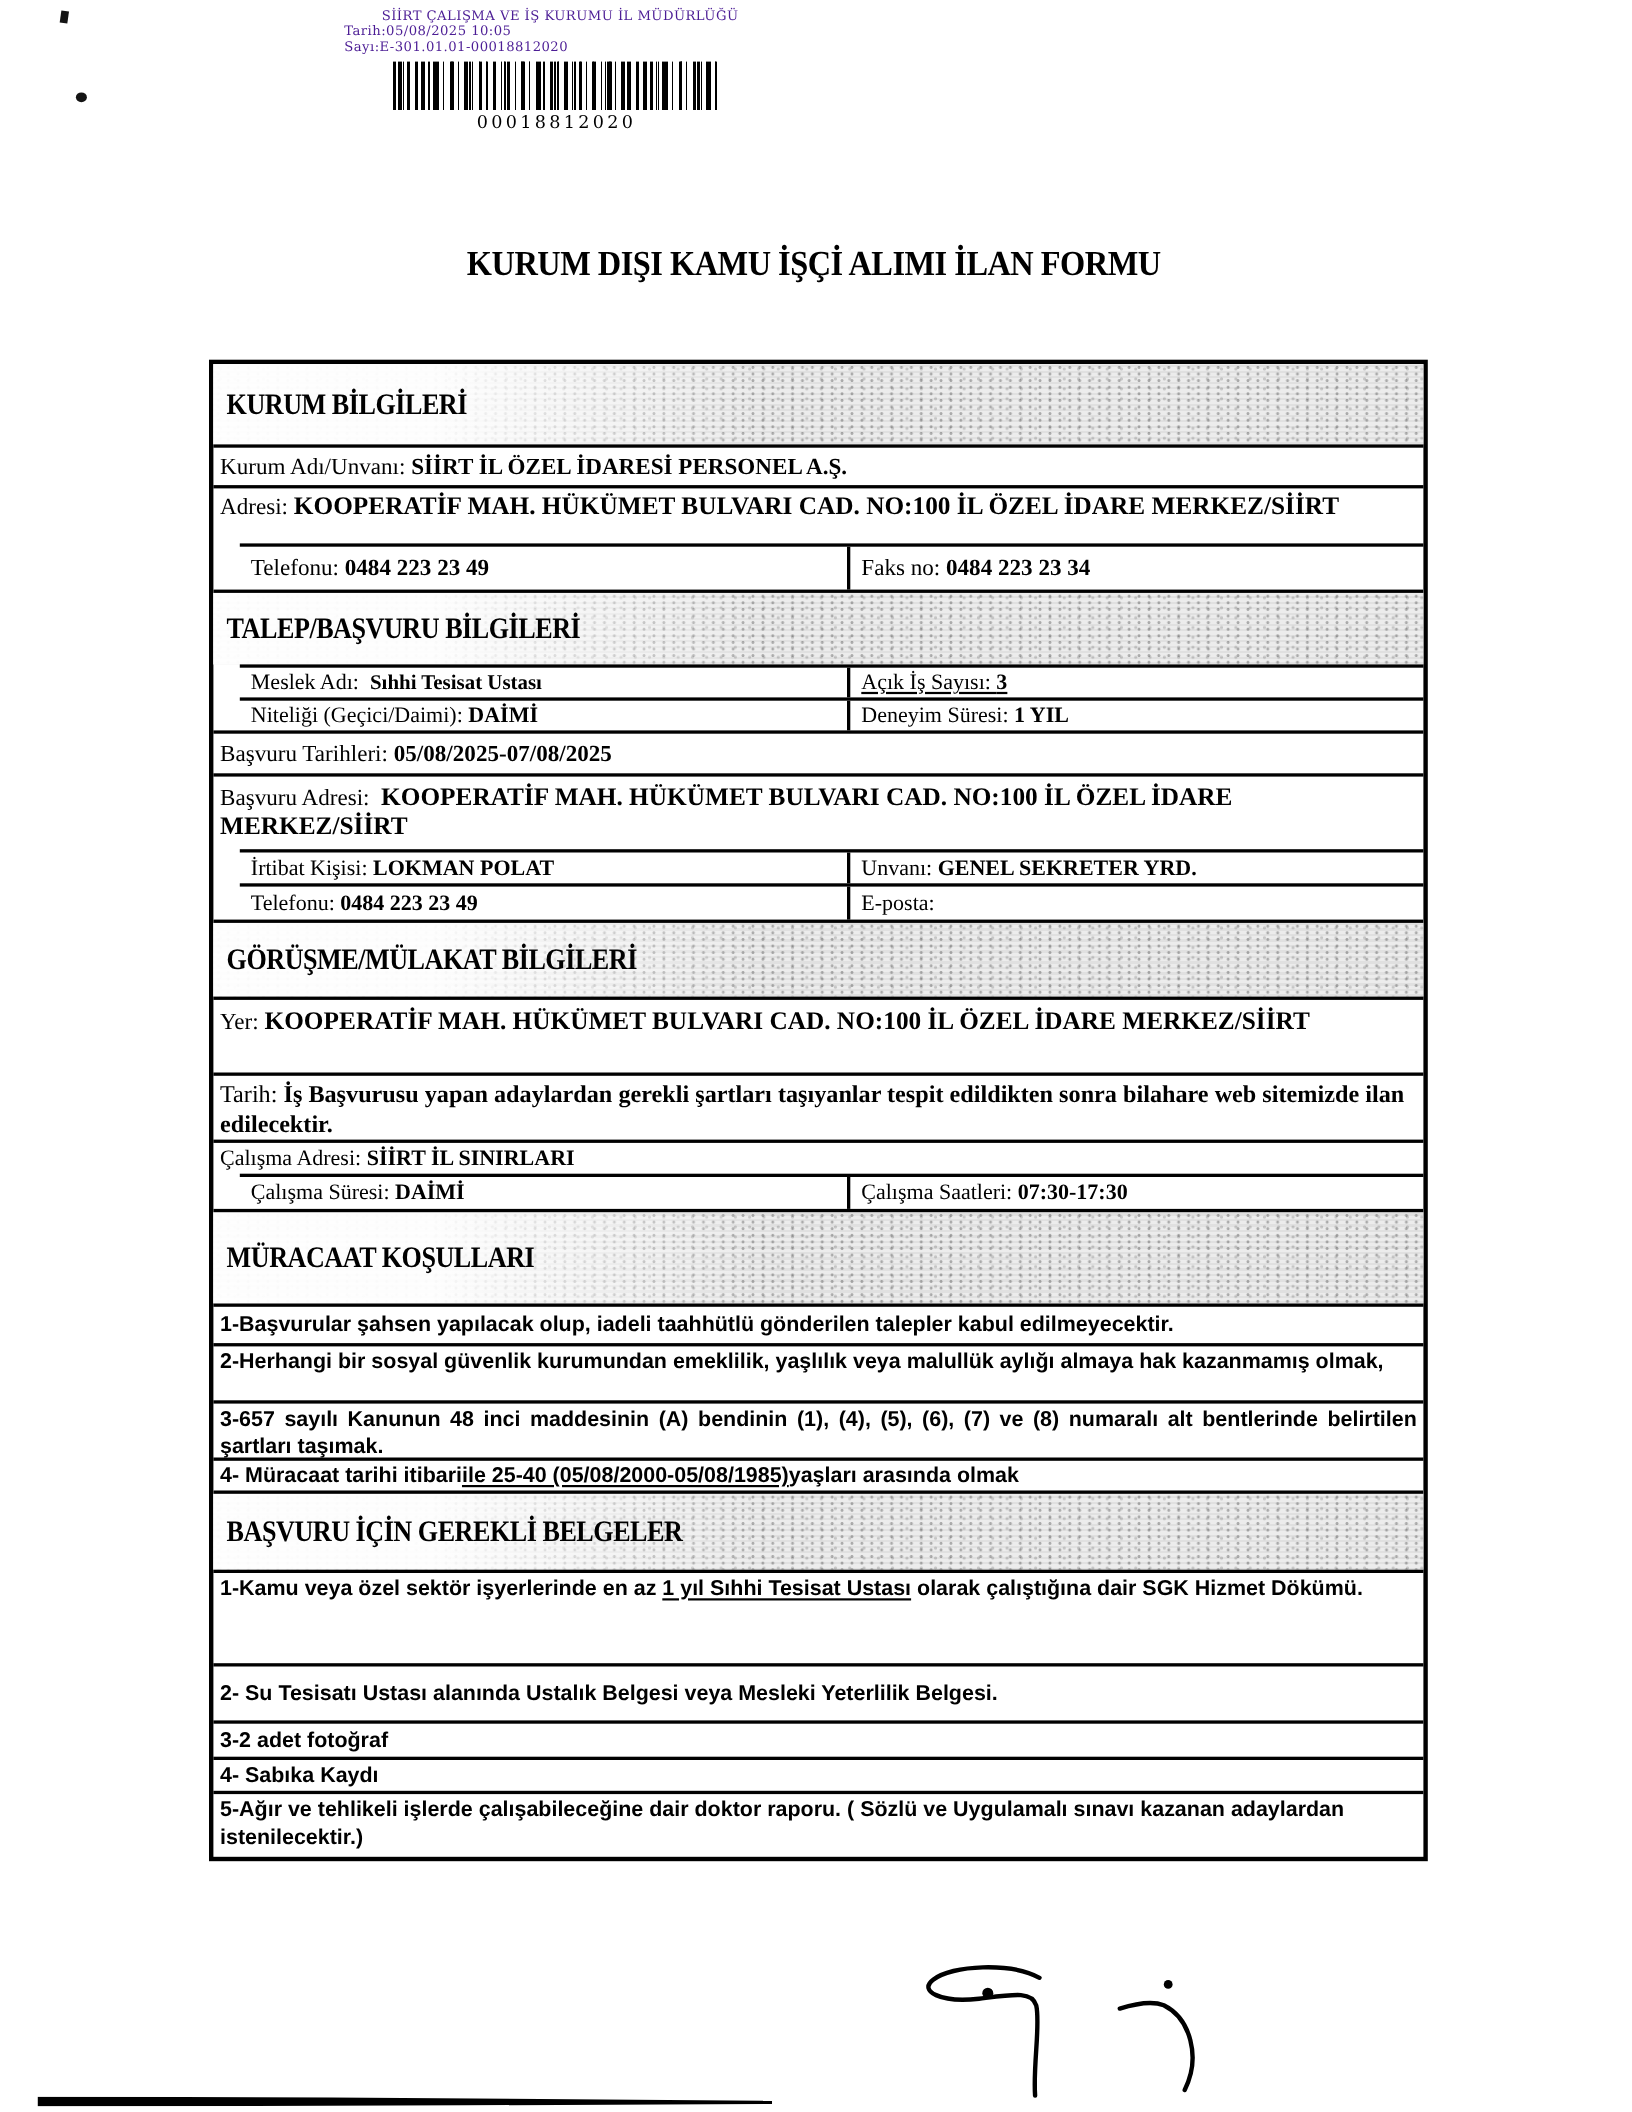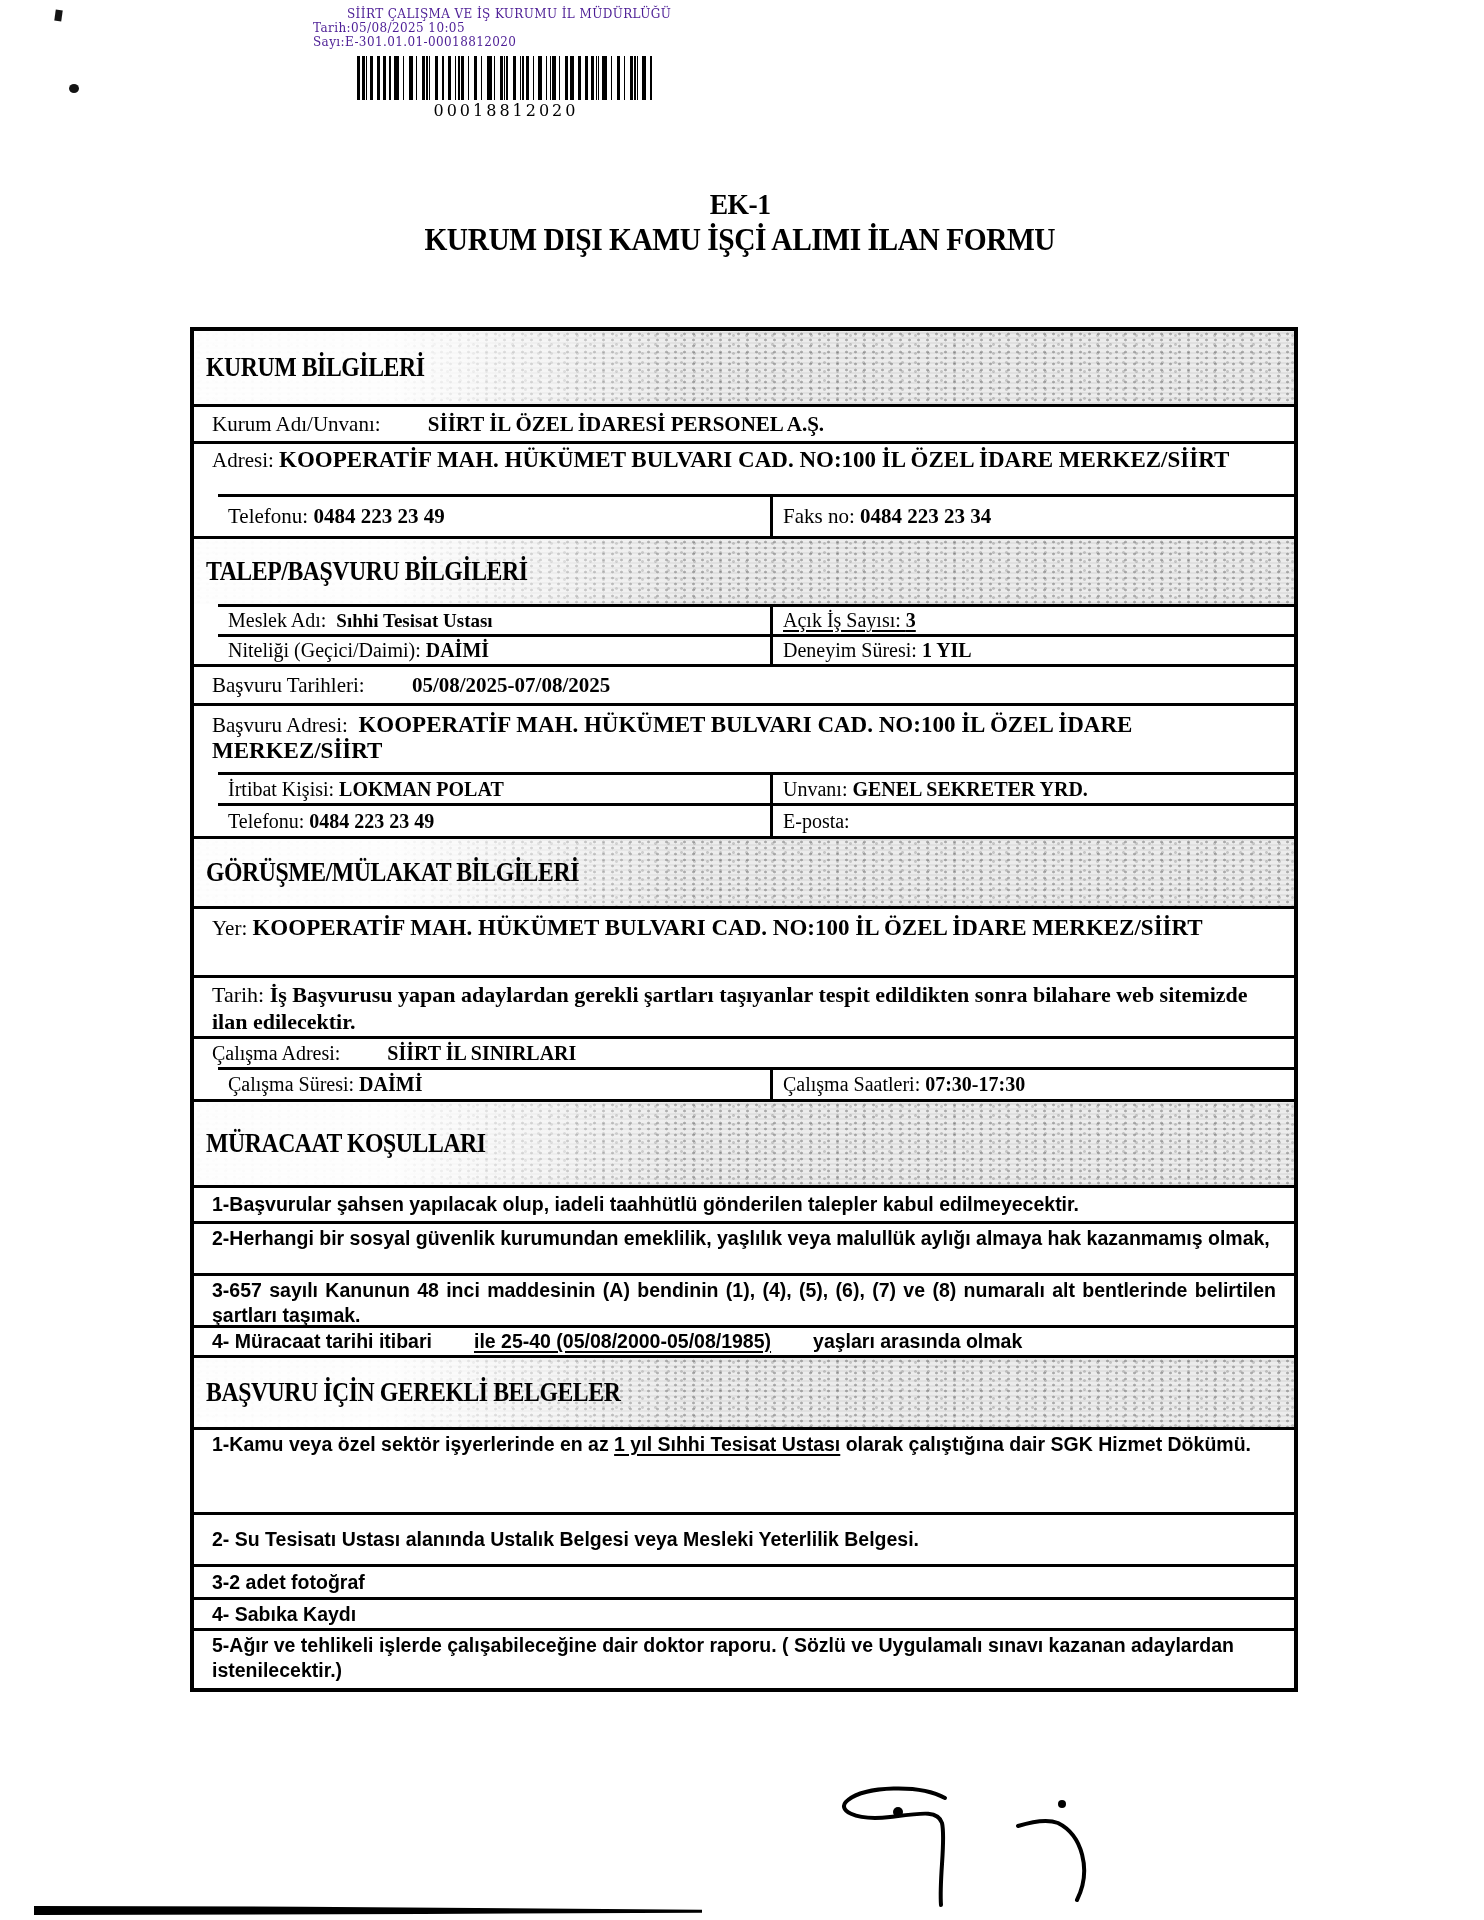--- a/index.html
+++ b/index.html
@@ -40,21 +40,21 @@
   .band{display:flex;align-items:center;padding:0 12px;background-color:#ececec;
     background-image:
       linear-gradient(90deg,rgba(255,255,255,.95) 0 18%,rgba(255,255,255,0) 45%),
       radial-gradient(circle,rgba(0,0,0,.28) 1px,transparent 1.7px),
       radial-gradient(circle,rgba(0,0,0,.16) 1px,transparent 1.8px),
       repeating-linear-gradient(0deg,rgba(0,0,0,.05) 0 2px,transparent 2px 5px);
     background-size:auto,9px 6px,13px 9px,auto;}
   .bandtxt{font-weight:bold;font-size:27px;display:inline-block;transform:scaleX(.88);
            transform-origin:left center;letter-spacing:-.5px;white-space:nowrap;}
 
-  .row{font-size:21px;padding:0 18px;gap:42px;}
+  .row{font-size:21px;padding:0 6px;}
   .single{display:flex;align-items:center;}
   .multi{padding-top:3px;line-height:25px;}
   .caps{font-size:23px;line-height:26px;}
   .split{display:flex;padding:0;margin-left:24px;}
   .cl{width:555px;border-right:3px solid #000;display:flex;align-items:center;
       padding:0 10px;box-sizing:border-box;}
   .cr{flex:1;display:flex;align-items:center;padding:0 10px;min-width:0;}
   .lbl{white-space:pre;}
   .val{font-weight:bold;}
   .val-sm{font-weight:bold;font-size:19px;}
@@ -79,21 +79,20 @@
 
   <div class="scan-hdr">
     <div class="office">SİİRT ÇALIŞMA VE İŞ KURUMU İL MÜDÜRLÜĞÜ</div>
     <div>Tarih:05/08/2025 10:05</div>
     <div>Sayı:E-301.01.01-00018812020</div>
   </div>
 
   <div class="barcode"></div>
   <div class="barcode-num">00018812020</div>
 
-  <div class="title1"><span>EK-1</span></div>
   <div class="title2"><span>KURUM DIŞI KAMU İŞÇİ ALIMI İLAN FORMU</span></div>
 
   <div class="tbl">
 
     <div class="band" style="height:73px">
       <span class="bandtxt">KURUM BİLGİLERİ</span>
     </div>
     <div class="row single" style="height:37px">
       <span class="lbl">Kurum Adı/Unvanı: </span>
         <span class="val">SİİRT İL ÖZEL İDARESİ PERSONEL A.Ş.</span>

